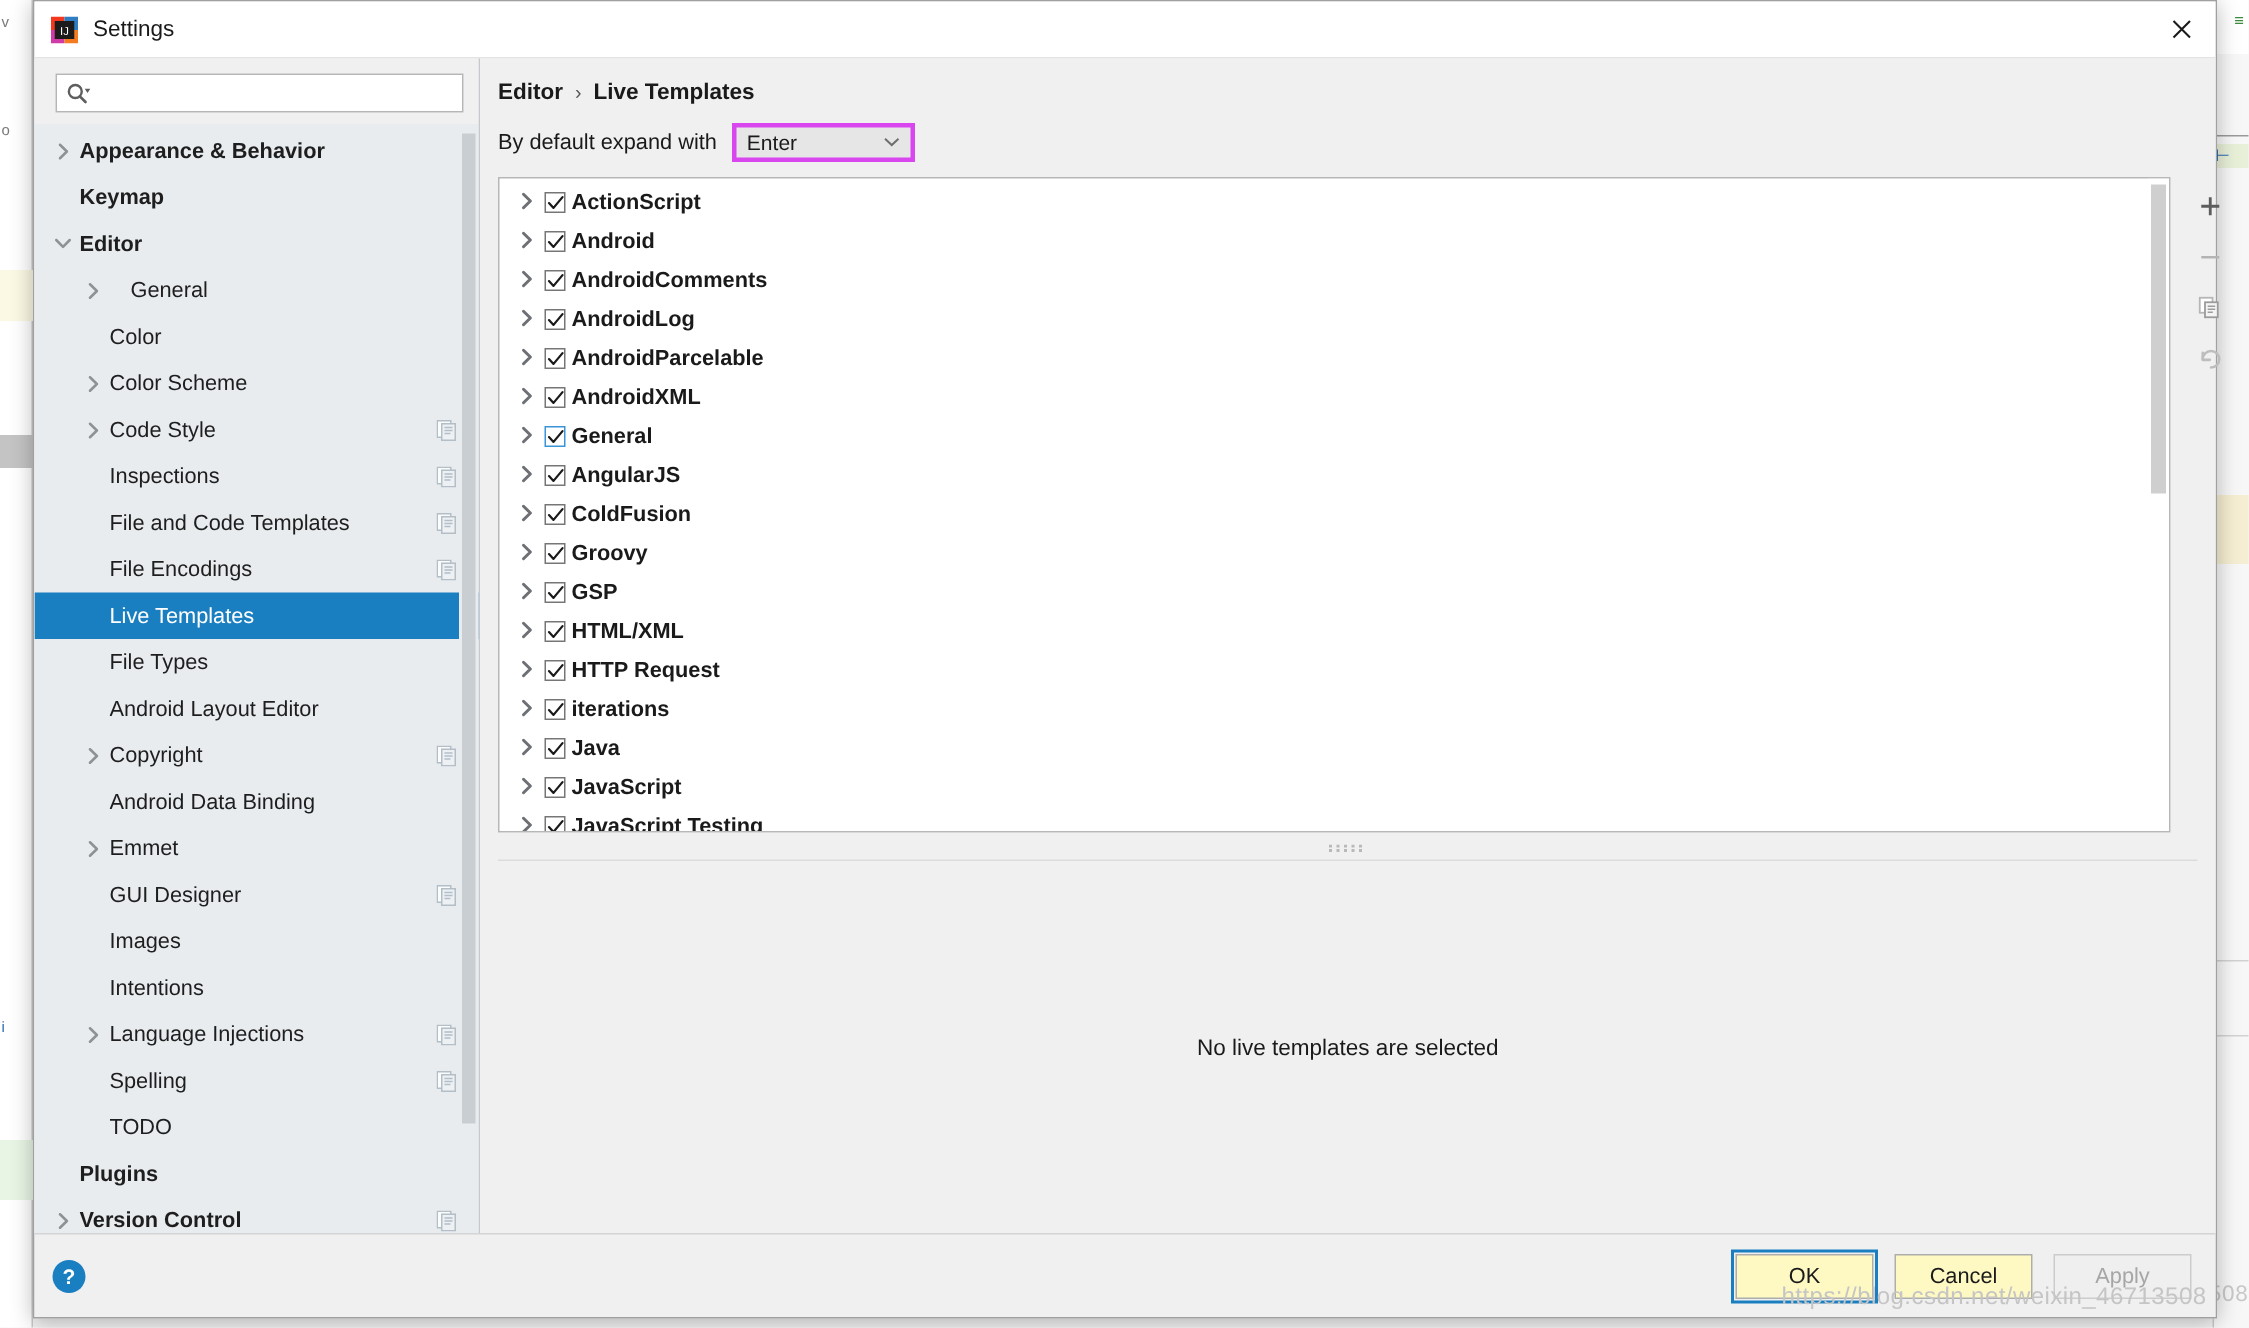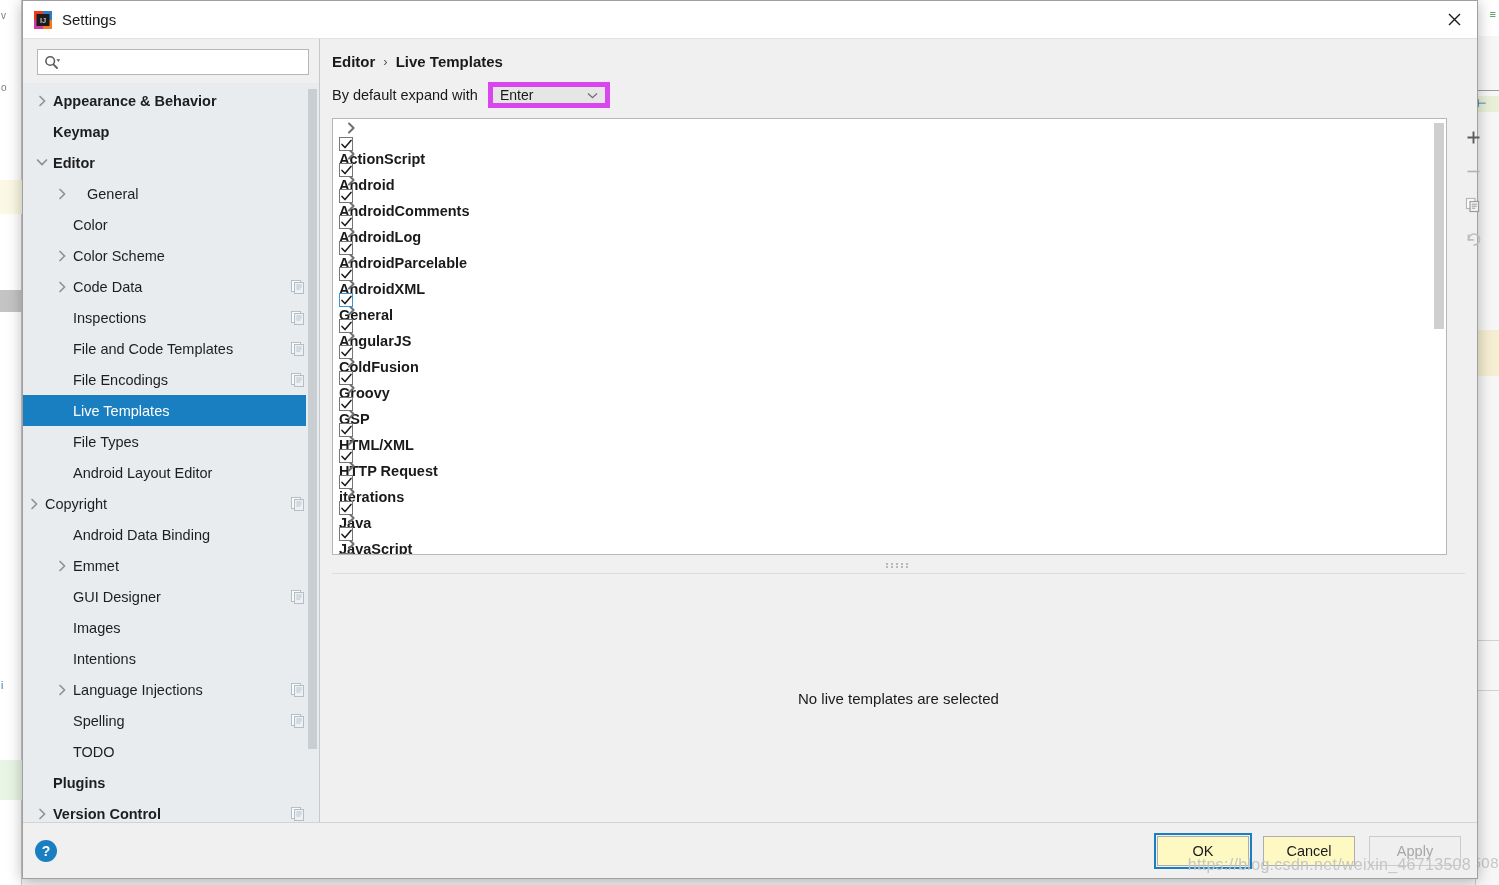--- a/index.html
+++ b/index.html
@@ -117,36 +117,36 @@
 
   
   #main-panel { flex: 1; display: flex; flex-direction: column; min-width: 0; background: #f0f0f0; position: relative; }
 
   #breadcrumb { padding: 14px 0 0 12px; font-size: 15px; font-weight: bold; color: #1a1a1a; display: flex; align-items: center; gap: 8px; flex: none; }
   #breadcrumb-sep { color: #555; font-weight: normal; font-size: 13px; }
 
   #expand-row { display: flex; align-items: center; gap: 10px; padding: 12px 0 10px 12px; flex: none; }
   #expand-label { font-size: 14.5px; color: #1a1a1a; }
   #expand-select {
-    width: 122px; height: 26px; background: #e6e6e6; border: 5px solid #d946ef;
+    width: 122px; height: 26px; background: #e6e6e6; border: 3px solid #d946ef;
     display: flex; align-items: center; padding: 0 7px; cursor: pointer;
     font-size: 14px; color: #1a1a1a;
   }
   #expand-select-value { flex: 1; }
   #expand-chevron { color: #6e6e6e; font-size: 11px; }
 
   #templates-area { display: flex; padding: 0 0 0 12px; flex: none; }
 
   #templates-box {
     width: 1115px; height: 437px; background: #ffffff;
     border: 1px solid #b7b7b7; position: relative; overflow: hidden;
     flex: none;
   }
   #templates-list { padding-top: 3px; }
-  .tpl-row { height: 26px; display: flex; padding-left: 6px; flex-direction: column; }
+  .tpl-row { height: 26px; display: flex; align-items: center; padding-left: 6px; }
   .tpl-arrow { width: 24px; flex: none; text-align: center; color: #6d7074; font-size: 13px; font-weight: bold; }
   .tpl-check { width: 14px; height: 14px; flex: none; margin-right: 4px; border: 1px solid #767676; background: #ffffff; position: relative; }
   .tpl-check.focused { border-color: #3a94d8; }
   .tpl-check svg { position: absolute; left: 1px; top: 1px; }
   .tpl-label { font-size: 14.5px; font-weight: bold; color: #1a1a1a; white-space: nowrap; }
 
   #templates-scrollbar { position: absolute; right: 0; top: 0; width: 14px; height: 100%; background: #ffffff; }
   #templates-thumb { position: absolute; left: 2px; width: 10px; top: 4px; height: 206px; background: #cfcfcf; }
 
   #templates-toolbar {
@@ -301,21 +301,21 @@
                 </svg>
               </span>
               <span class="tree-label">Color Scheme</span>
             </div>
             <div class="tree-row" style="padding-left: 28px;">
               <span class="tree-arrow">
                 <svg width="9" height="12" viewBox="0 0 9 12">
                   <path d="M2 1.5 L6.6 6 L2 10.5" stroke="currentColor" stroke-width="1.7" fill="none" stroke-linecap="round" stroke-linejoin="round"></path>
                 </svg>
               </span>
-              <span class="tree-label">Code Data</span>
+              <span class="tree-label">Code Style</span>
               <span class="copy-badge"><svg width="14" height="14" viewBox="0 0 14 14">
                   <rect x="0.5" y="0.5" width="9" height="11" stroke="#aab6c1" stroke-width="1" fill="#ffffff"></rect>
                   <rect x="3.5" y="2.5" width="9" height="11" stroke="#aab6c1" stroke-width="1" fill="#eef2f5"></rect>
                   <path d="M5.3 5 H10.7 M5.3 7 H10.7 M5.3 9 H9.3" stroke="#aab6c1" stroke-width="0.9"></path>
                 </svg></span>
             </div>
             <div class="tree-row" style="padding-left: 28px;">
               <span class="tree-arrow empty"></span>
               <span class="tree-label">Inspections</span>
               <span class="copy-badge"><svg width="14" height="14" viewBox="0 0 14 14">
@@ -347,21 +347,21 @@
               <span class="tree-label">Live Templates</span>
             </div>
             <div class="tree-row" style="padding-left: 28px;">
               <span class="tree-arrow empty"></span>
               <span class="tree-label">File Types</span>
             </div>
             <div class="tree-row" style="padding-left: 28px;">
               <span class="tree-arrow empty"></span>
               <span class="tree-label">Android Layout Editor</span>
             </div>
-            <div class="tree-row" style="">
+            <div class="tree-row" style="padding-left: 28px;">
               <span class="tree-arrow">
                 <svg width="9" height="12" viewBox="0 0 9 12">
                   <path d="M2 1.5 L6.6 6 L2 10.5" stroke="currentColor" stroke-width="1.7" fill="none" stroke-linecap="round" stroke-linejoin="round"></path>
                 </svg>
               </span>
               <span class="tree-label">Copyright</span>
               <span class="copy-badge"><svg width="14" height="14" viewBox="0 0 14 14">
                   <rect x="0.5" y="0.5" width="9" height="11" stroke="#aab6c1" stroke-width="1" fill="#ffffff"></rect>
                   <rect x="3.5" y="2.5" width="9" height="11" stroke="#aab6c1" stroke-width="1" fill="#eef2f5"></rect>
                   <path d="M5.3 5 H10.7 M5.3 7 H10.7 M5.3 9 H9.3" stroke="#aab6c1" stroke-width="0.9"></path>

